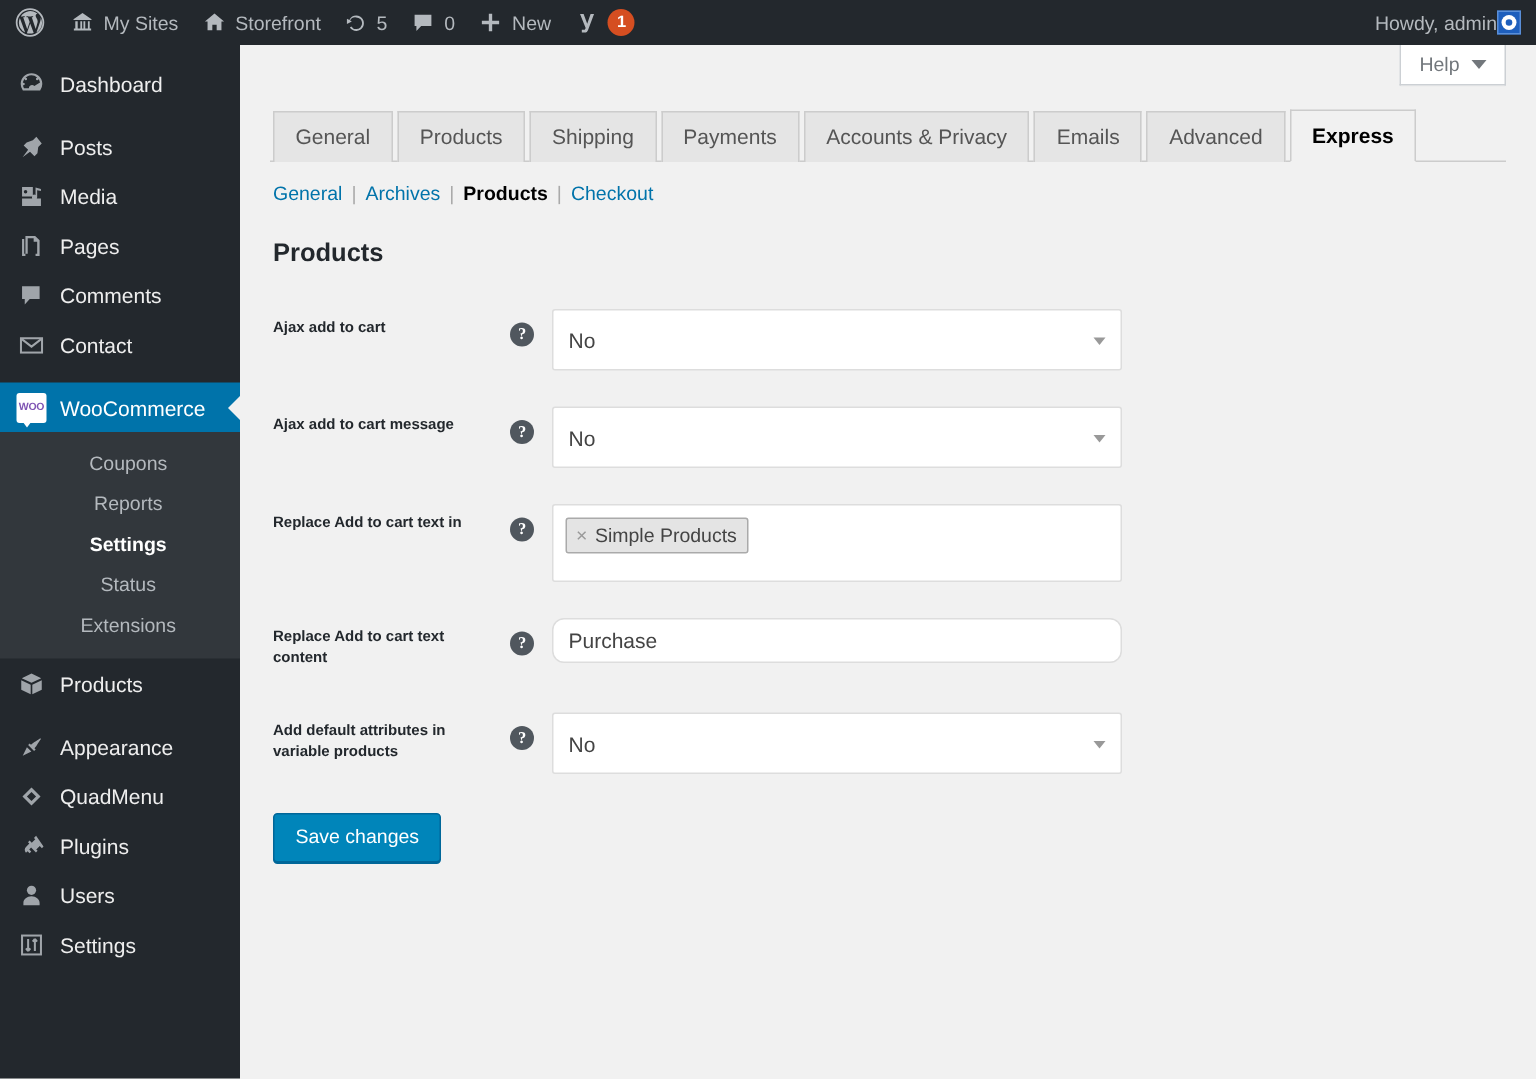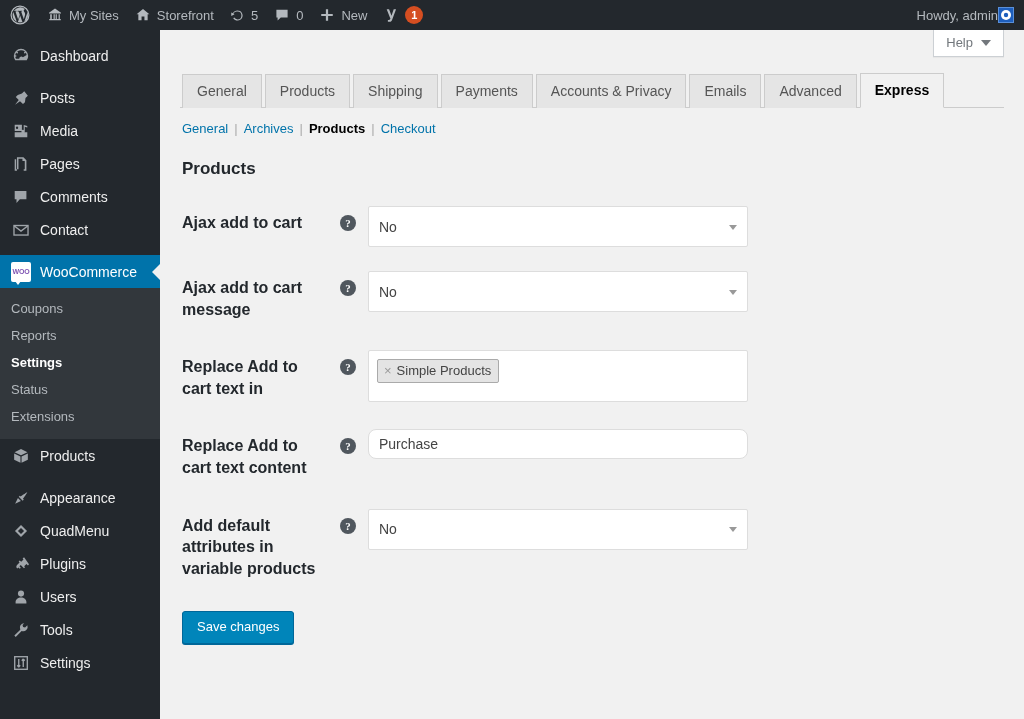--- a/index.html
+++ b/index.html
@@ -58,20 +58,21 @@
     font-weight: 600;
   }
 
   
   #sidebar {
     position: absolute; top: 30px; left: 0;
     width: 160px; height: 689px;
     background: #23282d;
     z-index: 30;
     overflow: hidden;
+    text-align: center;
   }
   .menu-item {
     display: flex; align-items: center;
     height: 33px;
     padding-left: 11px;
     color: #eee;
     font-size: 14px;
     cursor: pointer;
     position: relative;
     gap: 9px;
@@ -217,21 +218,21 @@
     border-collapse: collapse;
     margin-top: 14px;
     width: 100%;
     table-layout: fixed;
   }
   table.form-table tr { vertical-align: top; }
   table.form-table th {
     width: 160px;
     text-align: left;
     font-weight: 600;
-    font-size: 16px;
+    font-size: 10px;
     color: #23282d;
     padding: 18px 10px 18px 2px;
     line-height: 1.35;
     margin-left: 8px;
   }
   td.tip-cell {
     width: 28px;
     padding: 19px 0 0 0;
     text-align: left;
   }
@@ -531,28 +532,20 @@
   <div class="menu-item">
     <span class="mi-icon">
       <svg width="18" height="18" viewBox="0 0 20 20" fill="currentColor">
         <circle cx="10" cy="6.2" r="3.4"></circle>
         <path d="M10 10.6c-3.3 0-6 2.2-6 4.9v1.8h12v-1.8c0-2.7-2.7-4.9-6-4.9z"></path>
       </svg>
     </span>
     <span>Users</span>
   </div>
 
-  <div class="menu-item">
-    <span class="mi-icon">
-      <svg width="18" height="18" viewBox="0 0 20 20" fill="currentColor">
-        <path d="M13.6 2.4a5 5 0 0 0-4.4 7.2l-6.6 6.6 1.5 1.5 6.6-6.6a5 5 0 0 0 6.4-6.4l-2.6 2.6-2.2-.6-.6-2.2z"></path>
-      </svg>
-    </span>
-    <span>Tools</span>
-  </div>
 
   <div class="menu-item">
     <span class="mi-icon">
       <svg width="18" height="18" viewBox="0 0 20 20" fill="none" stroke="currentColor" stroke-width="1.5">
         <rect x="3" y="3" width="14" height="14"></rect>
         <path d="M7.5 5.5v9m0 0-1.6-2m1.6 2 1.6-2M12.5 14.5v-9m0 0-1.6 2m1.6-2 1.6 2"></path>
       </svg>
     </span>
     <span>Settings</span>
   </div>

